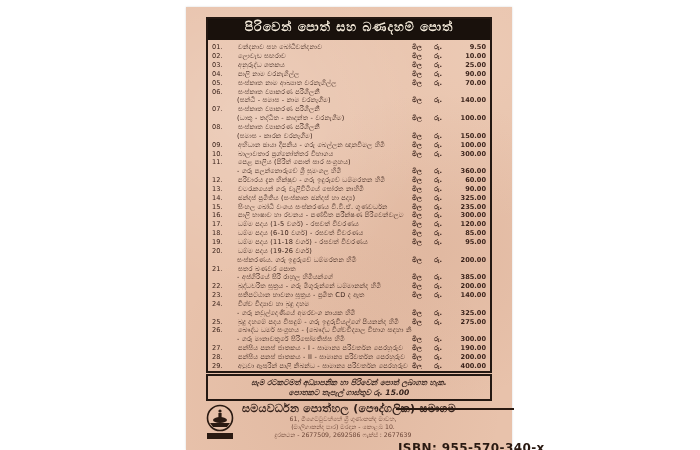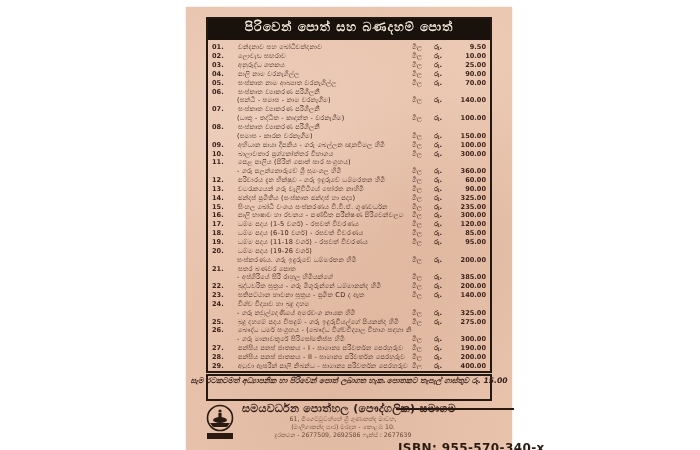--- a/index.html
+++ b/index.html
@@ -16,30 +16,30 @@
         box-shadow:0 0 2px rgba(0,0,0,.15);}
   
   #listbox{position:absolute;left:20px;top:10px;width:286px;height:356px;
            border:2.5px solid #241812;box-sizing:border-box;}
   #titlebar{height:21px;background:#19110c;color:#f5ead9;display:flex;
             justify-content:center;font-size:12.5px;font-weight:bold;letter-spacing:1px;
             text-shadow:0 1px 0 rgba(0,0,0,.6);white-space:nowrap;overflow:hidden;}
   #rows{position:absolute;left:4px;right:4px;top:24px;bottom:2px;overflow:hidden;}
   .line{display:flex;align-items:center;height:8.85px;font-size:6.6px;color:#3c241c;
         white-space:nowrap;overflow:hidden;}
-  .no{width:15px;flex:none;font-weight:bold;}
+  .no{width:15px;flex:none;font-weight:normal;}
   .ttl{flex:1;overflow:hidden;letter-spacing:.2px;padding-left:11px;}
   .sub .ttl{padding-left:10px;}
-  .mila{width:22px;flex:none;font-weight:normal;}
+  .mila{width:22px;flex:none;font-weight:bold;}
   .ru{width:18px;flex:none;font-weight:bold;}
   .price{width:34px;flex:none;text-align:right;font-weight:bold;font-family:"DejaVu Sans",sans-serif;}
   
   #notice{position:absolute;left:20px;top:367px;width:286px;height:27px;
-          border:2.5px solid #241812;box-sizing:border-box;display:flex;flex-direction:row;
-          justify-content:center;gap:1px;}
+          border:2.5px solid #241812;box-sizing:border-box;display:flex;flex-direction:column;
+          align-items:center;justify-content:center;gap:1px;}
   #notice div{font-size:7.6px;font-weight:bold;font-style:italic;color:#33201a;line-height:9px;
               white-space:nowrap;}
   
   #footer{position:absolute;left:14px;top:392px;right:6px;height:50px;}
   #logo{position:absolute;left:4px;top:5px;width:32px;height:38px;}
   #pubname{position:absolute;left:42px;top:3px;font-size:11px;font-weight:bold;color:#33201a;
            letter-spacing:.3px;white-space:nowrap;}
   #address{position:absolute;left:58px;top:16px;width:170px;text-align:center;color:#6a4436;}
   #address div{font-size:6.2px;line-height:8px;white-space:nowrap;}
   #isbnblock{position:absolute;left:196px;top:9px;width:118px;border-top:2px solid #2a1a12;}

